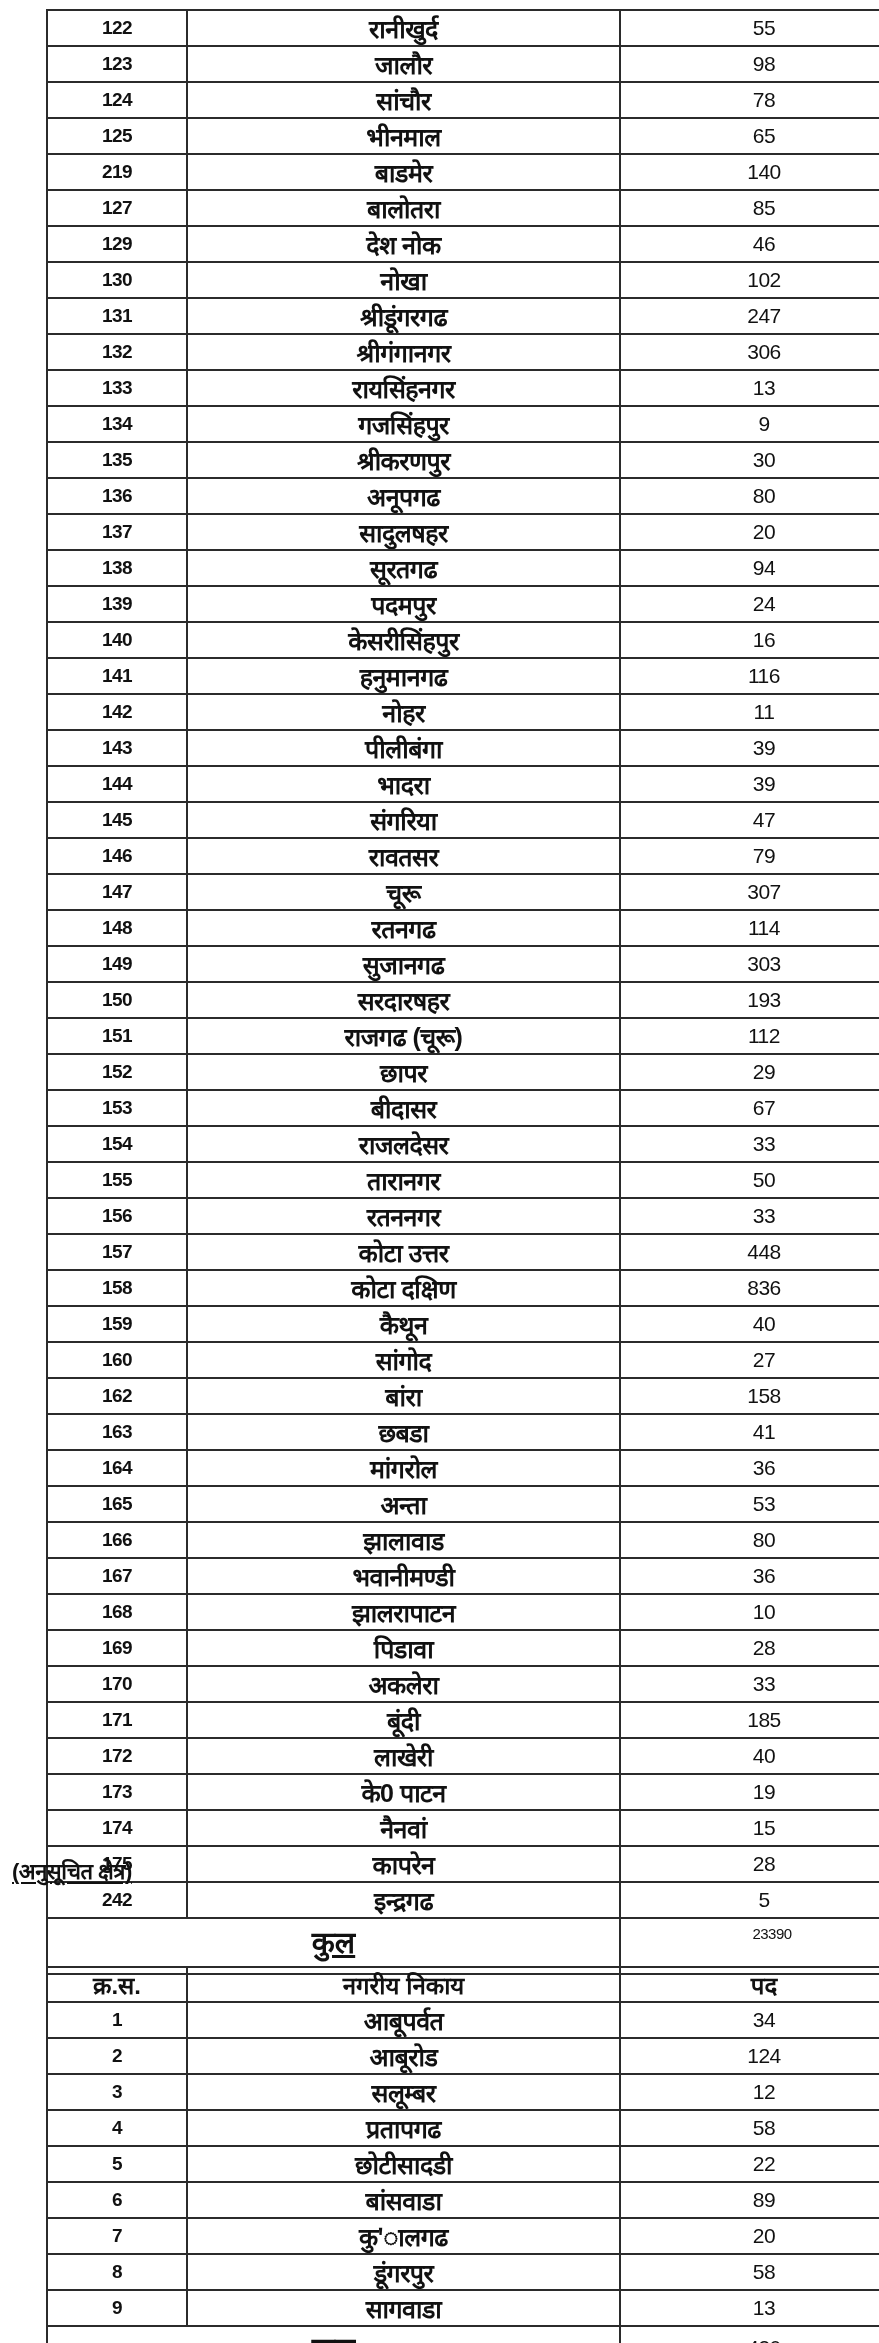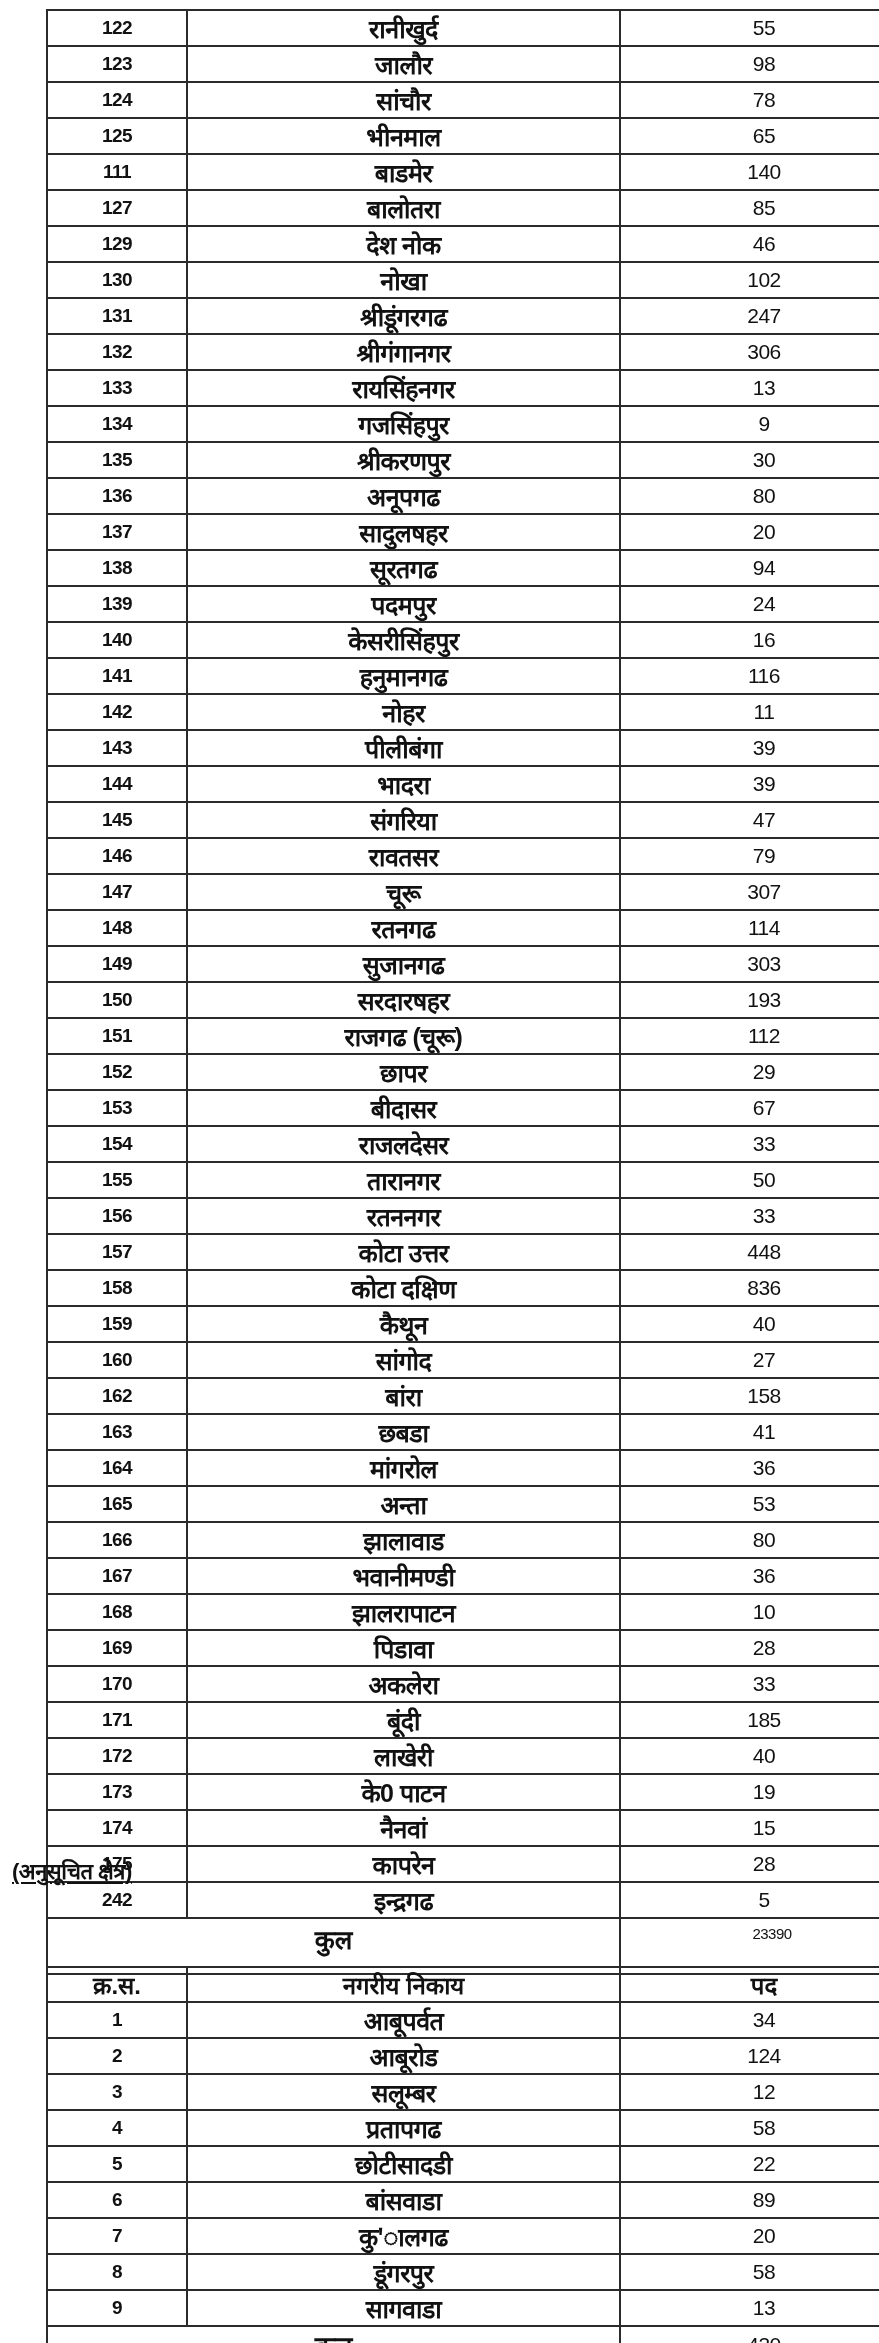--- a/index.html
+++ b/index.html
@@ -50,22 +50,23 @@
   .name {
     font-size: 25px;
     font-weight: bold;
     letter-spacing: -0.5px;
   }
   .post {
     font-size: 21px;
     letter-spacing: -0.5px;
   }
   .total-label {
-    font-size: 26px;
+    font-size: 30px;
     font-weight: bold;
+    text-decoration: underline;
   }
   #main-table .total-row td {
     vertical-align: top;
     padding-top: 2px;
   }
   #main-table .total-row .post {
     font-size: 15px;
     padding-top: 6px;
     padding-left: 16px;
   }
@@ -109,21 +110,21 @@
         <td class="sn">124</td>
         <td class="name">सांचौर</td>
         <td class="post">78</td>
       </tr>
       <tr class="row">
         <td class="sn">125</td>
         <td class="name">भीनमाल</td>
         <td class="post">65</td>
       </tr>
       <tr class="row">
-        <td class="sn">111</td>
+        <td class="sn">219</td>
         <td class="name">बाडमेर</td>
         <td class="post">140</td>
       </tr>
       <tr class="row">
         <td class="sn">127</td>
         <td class="name">बालोतरा</td>
         <td class="post">85</td>
       </tr>
       <tr class="row">
         <td class="sn">129</td>

